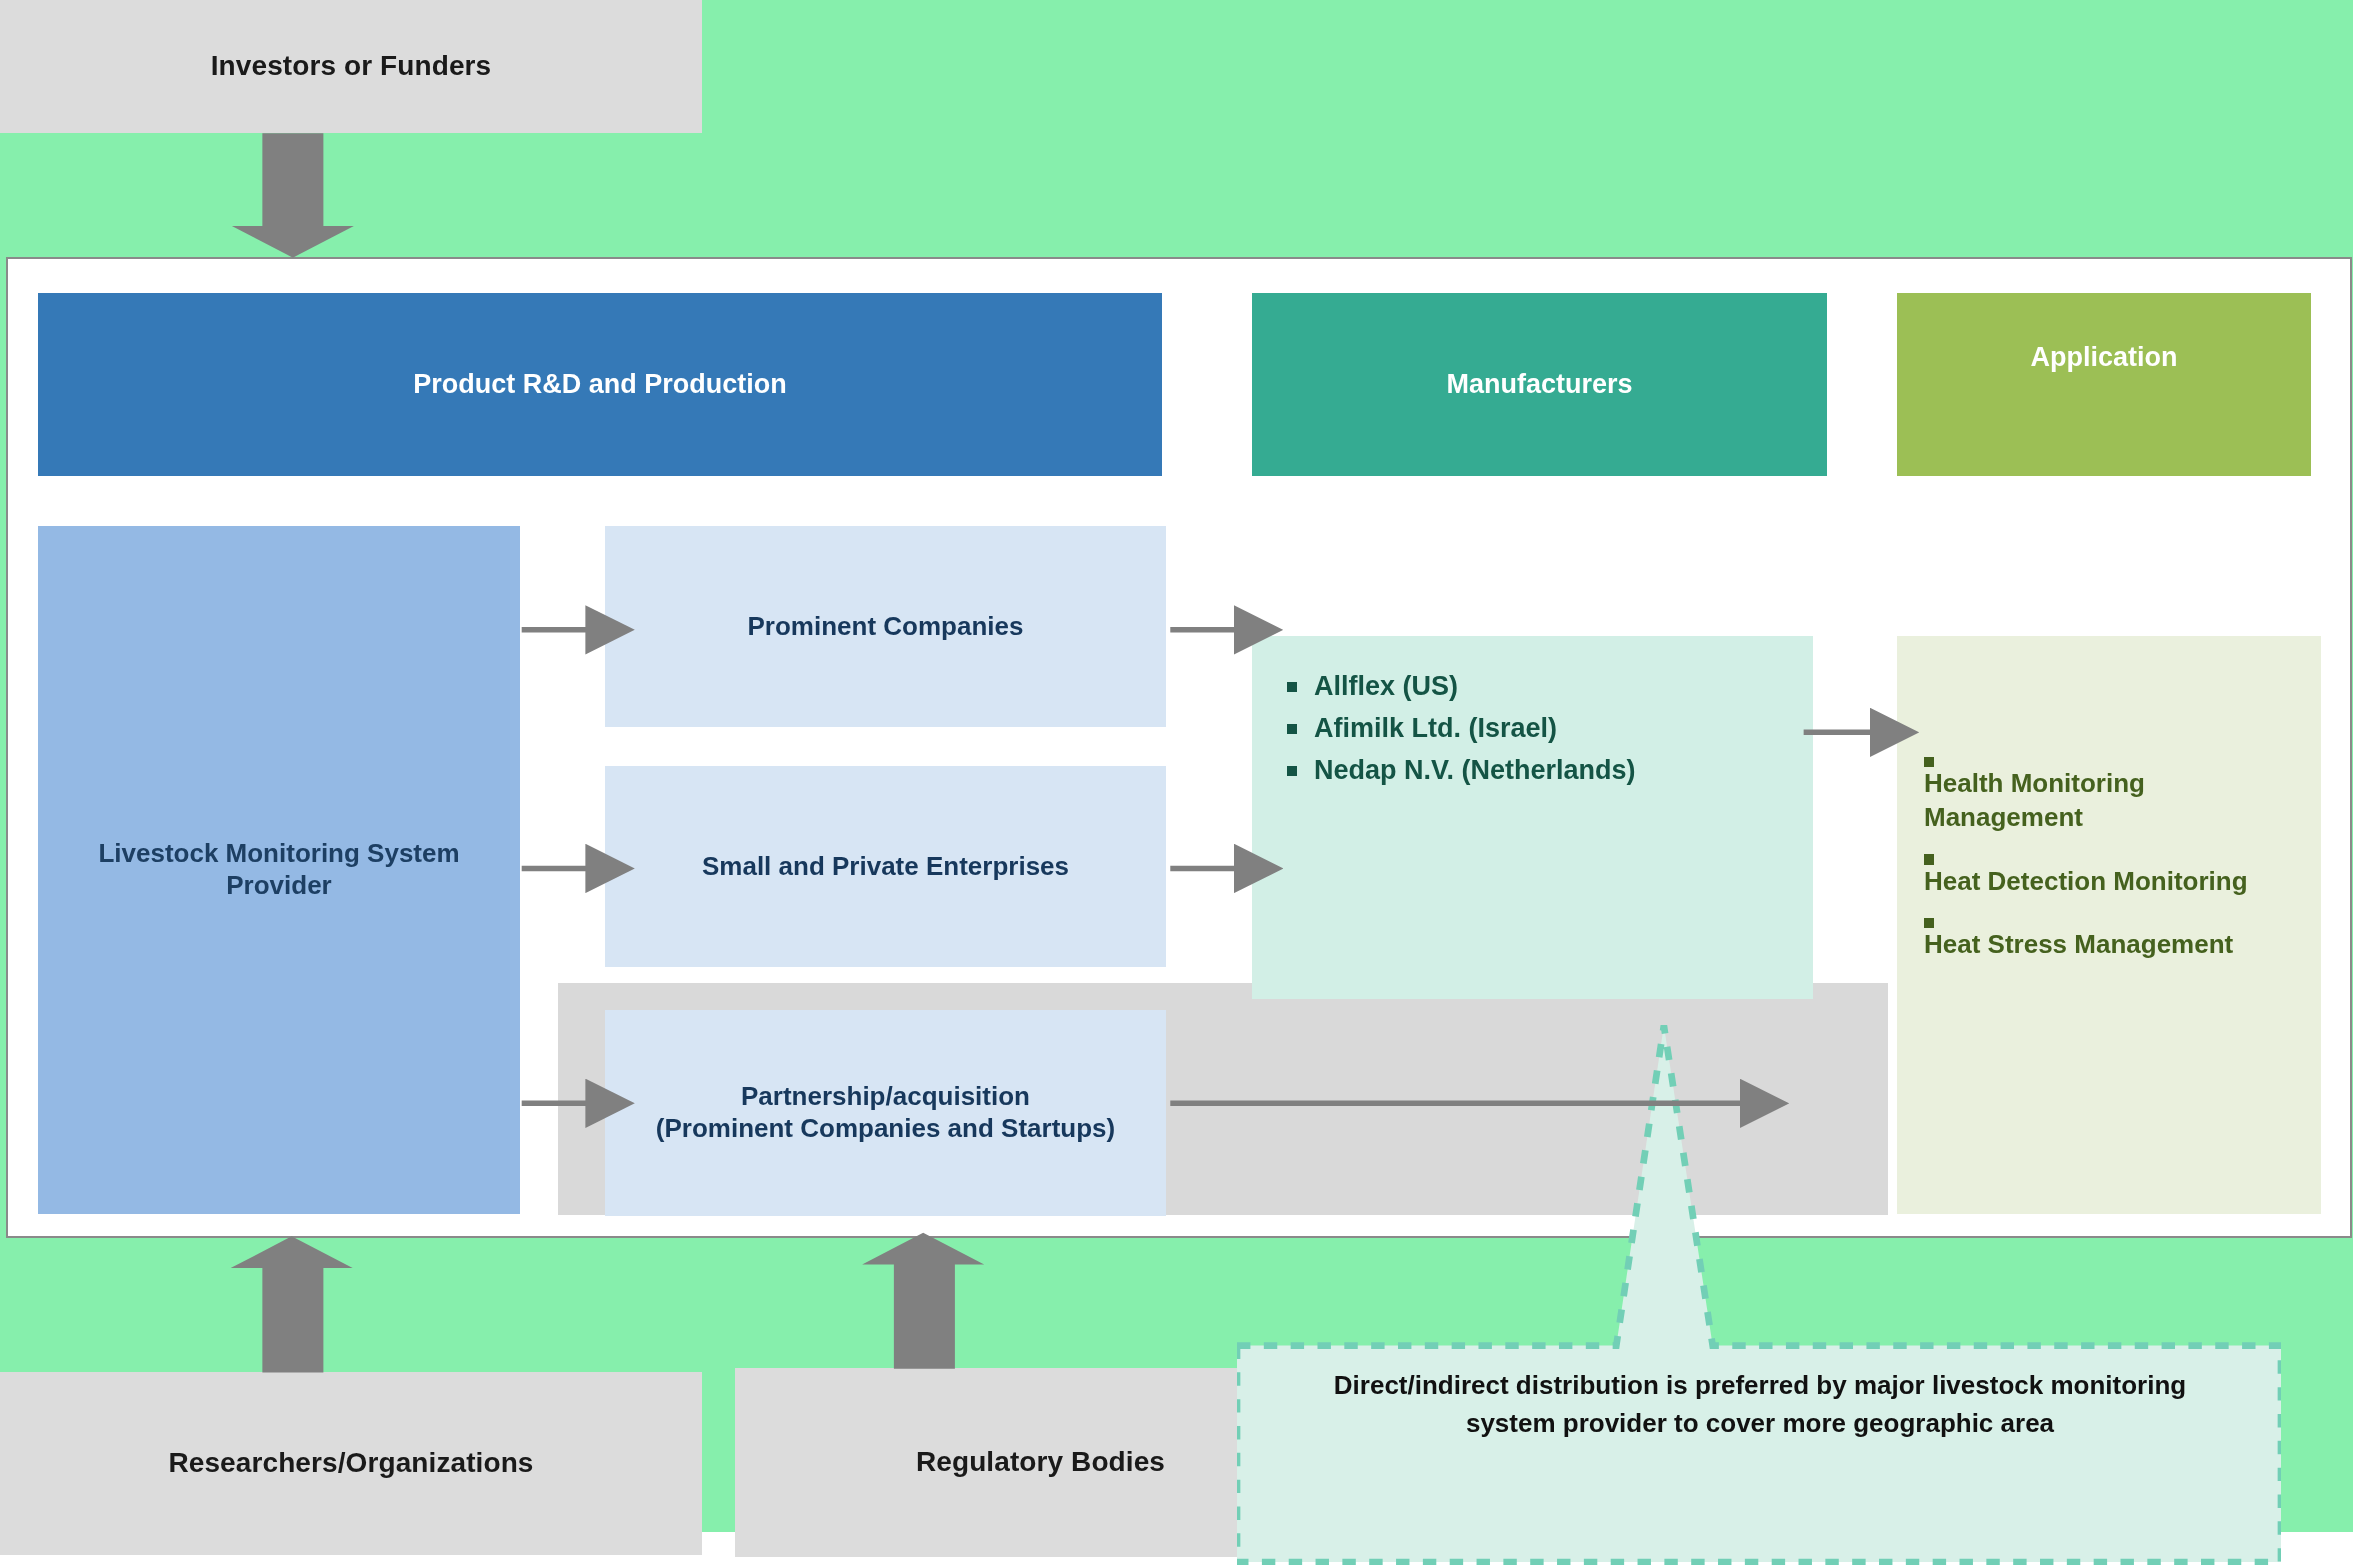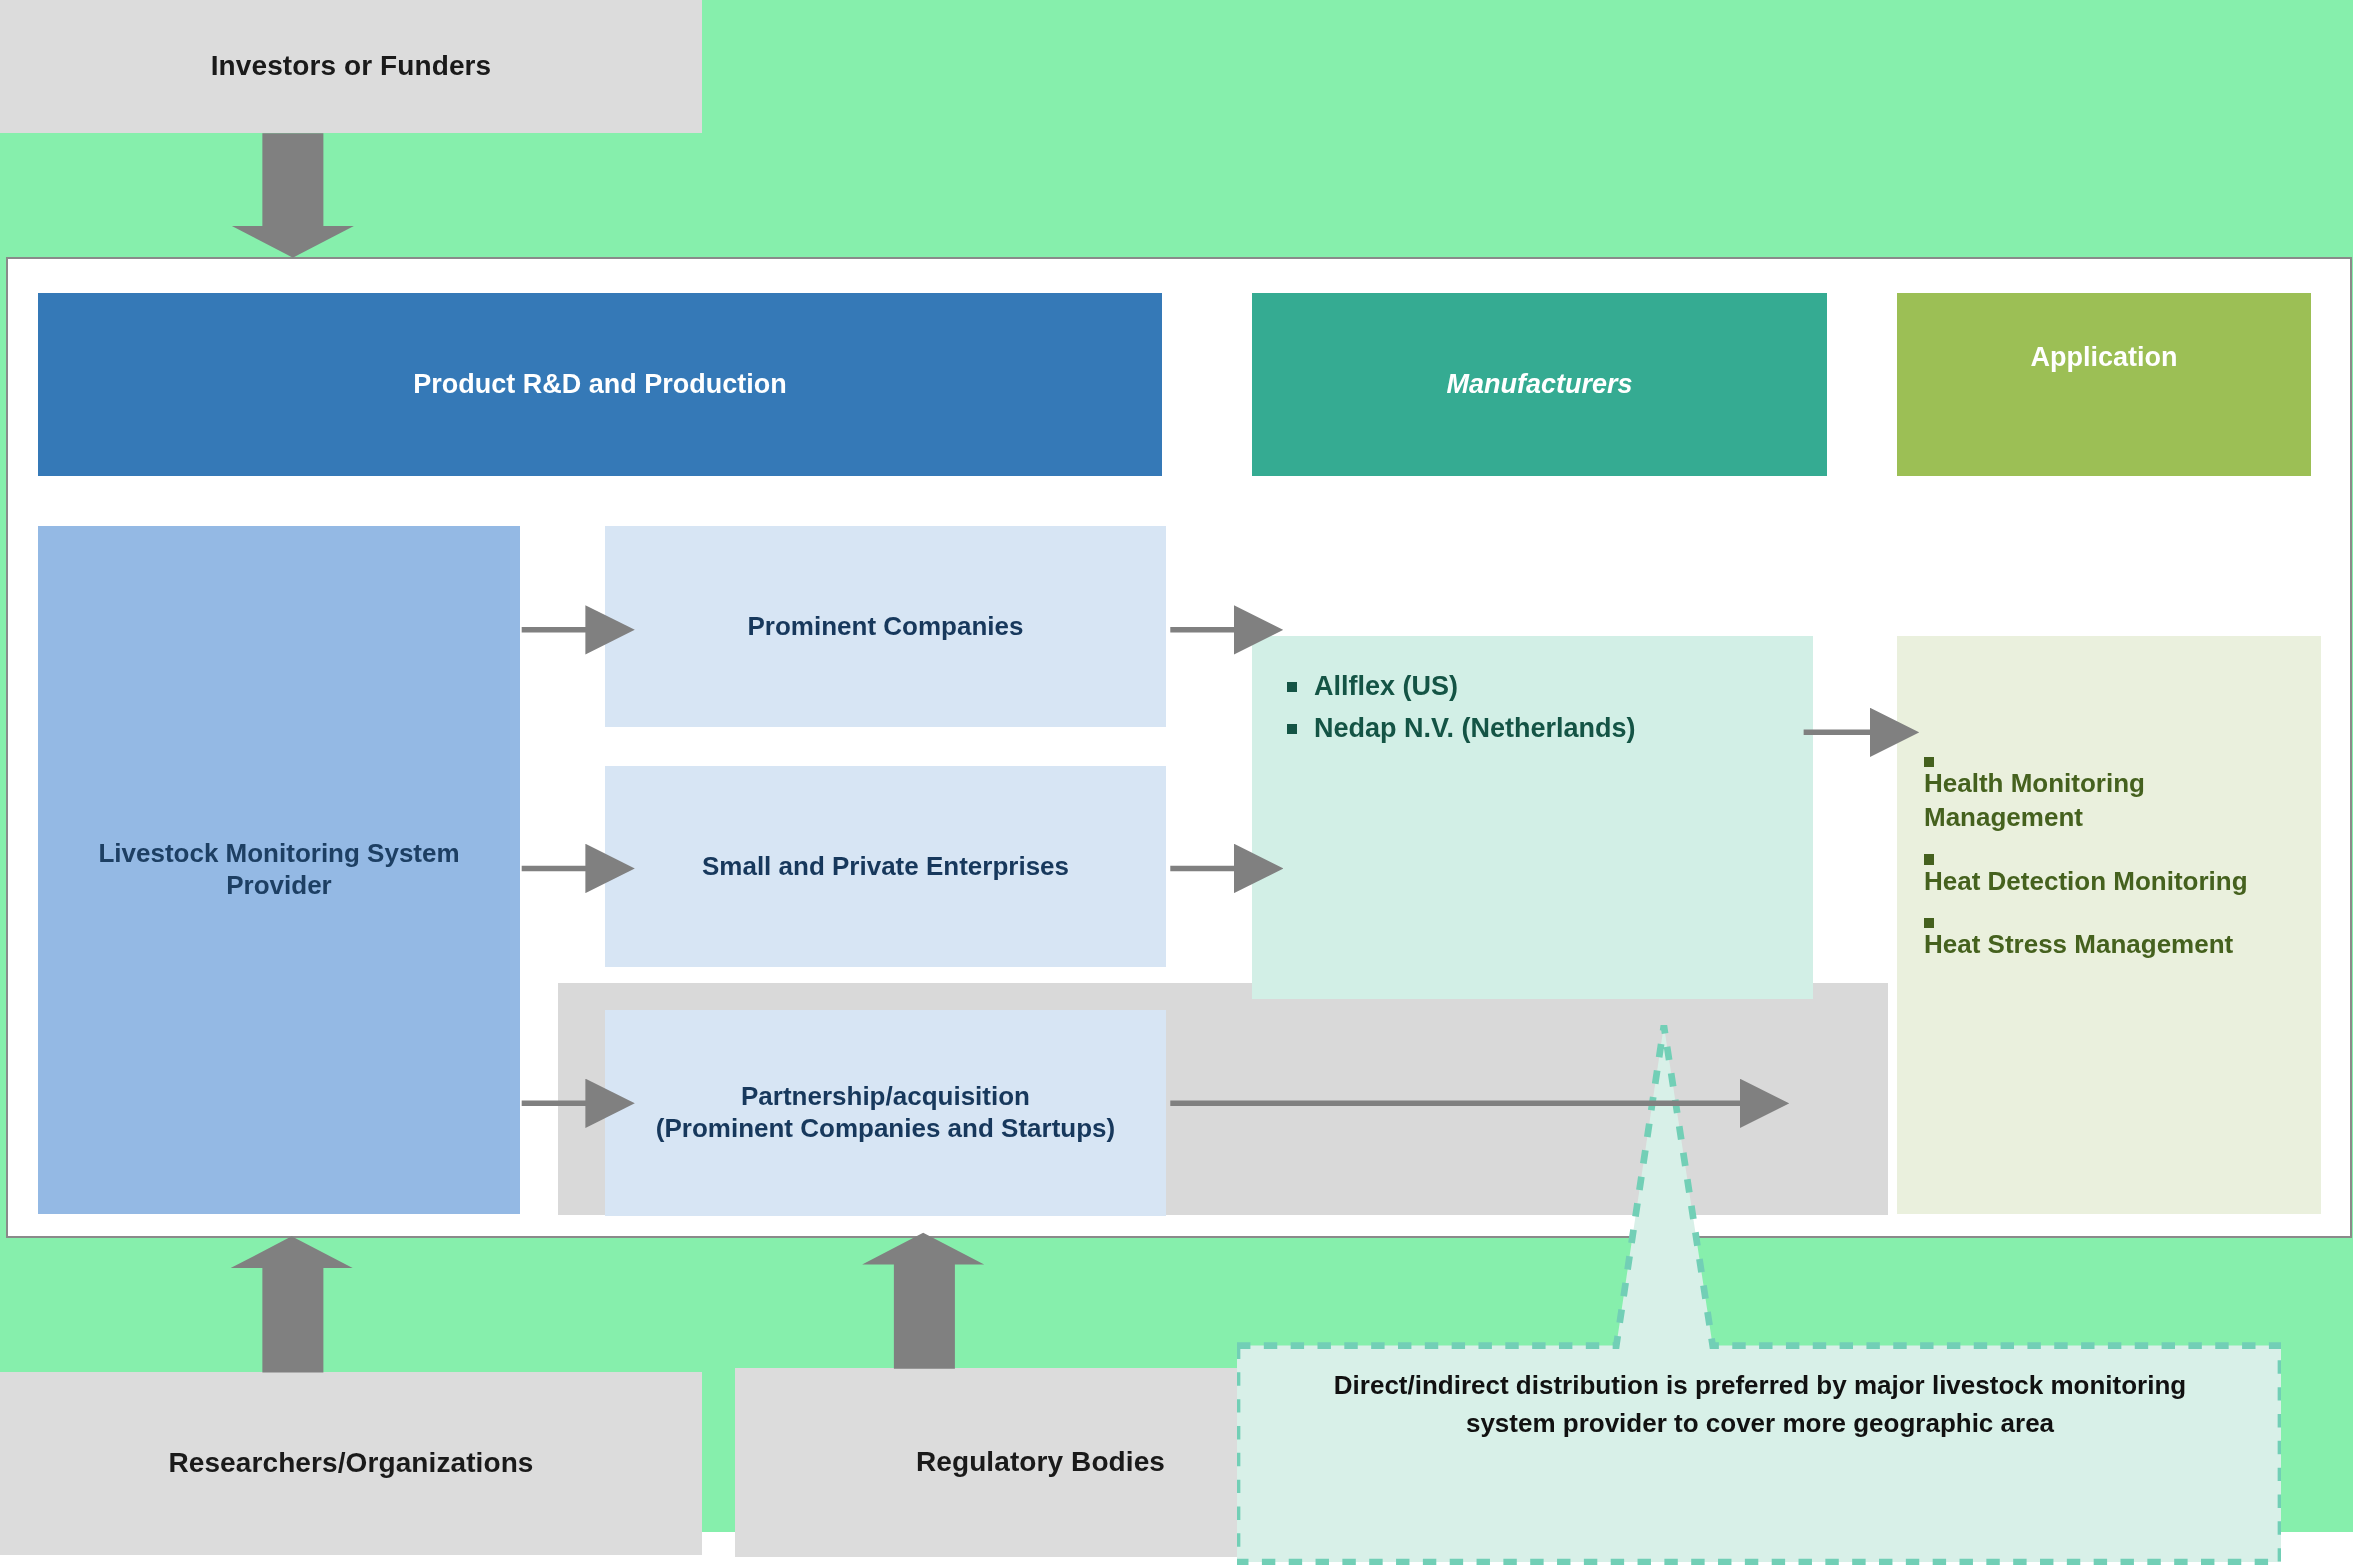--- a/index.html
+++ b/index.html
@@ -47,21 +47,21 @@
     background: #ffffff;
   }
 
   
   .hdr {
     color: #ffffff;
     font-size: 27px;
     font-weight: 600;
   }
   #hdr-rd   { left: 38px;   top: 293px; width: 1124px; height: 183px; background: #3579b7; }
-  #hdr-man  { left: 1252px; top: 293px; width: 575px;  height: 183px; background: #35ab92; font-style: italic; }
+  #hdr-man  { left: 1252px; top: 293px; width: 575px;  height: 183px; background: #35ab92; }
   #hdr-app  { left: 1897px; top: 293px; width: 414px;  height: 183px; background: #9cbf55;
               align-items: flex-start; padding-top: 48px; }
 
   
   #provider-box {
     left: 38px; top: 526px; width: 482px; height: 688px;
     background: #94b9e4; color: #1d3f63;
     font-size: 26px; font-weight: 700;
     padding: 0 9px;
   }
@@ -175,20 +175,24 @@
   </div>
 
   <div class="abs" id="man-body">
     <ul class="bullets" id="man-list">
       <li>
           <span class="bullet-sq"></span>
           <span class="txt">Allflex (US)</span>
         </li>
       <li>
           <span class="bullet-sq"></span>
+          <span class="txt">Afimilk Ltd. (Israel)</span>
+        </li>
+      <li>
+          <span class="bullet-sq"></span>
           <span class="txt">Nedap N.V. (Netherlands)</span>
         </li>
     </ul>
   </div>
 
   <div class="abs" id="app-body">
     <ul class="bullets" id="app-list">
       <li>
           <span class="bullet-sq"></span>
           <span class="txt">Health Monitoring Management</span>

